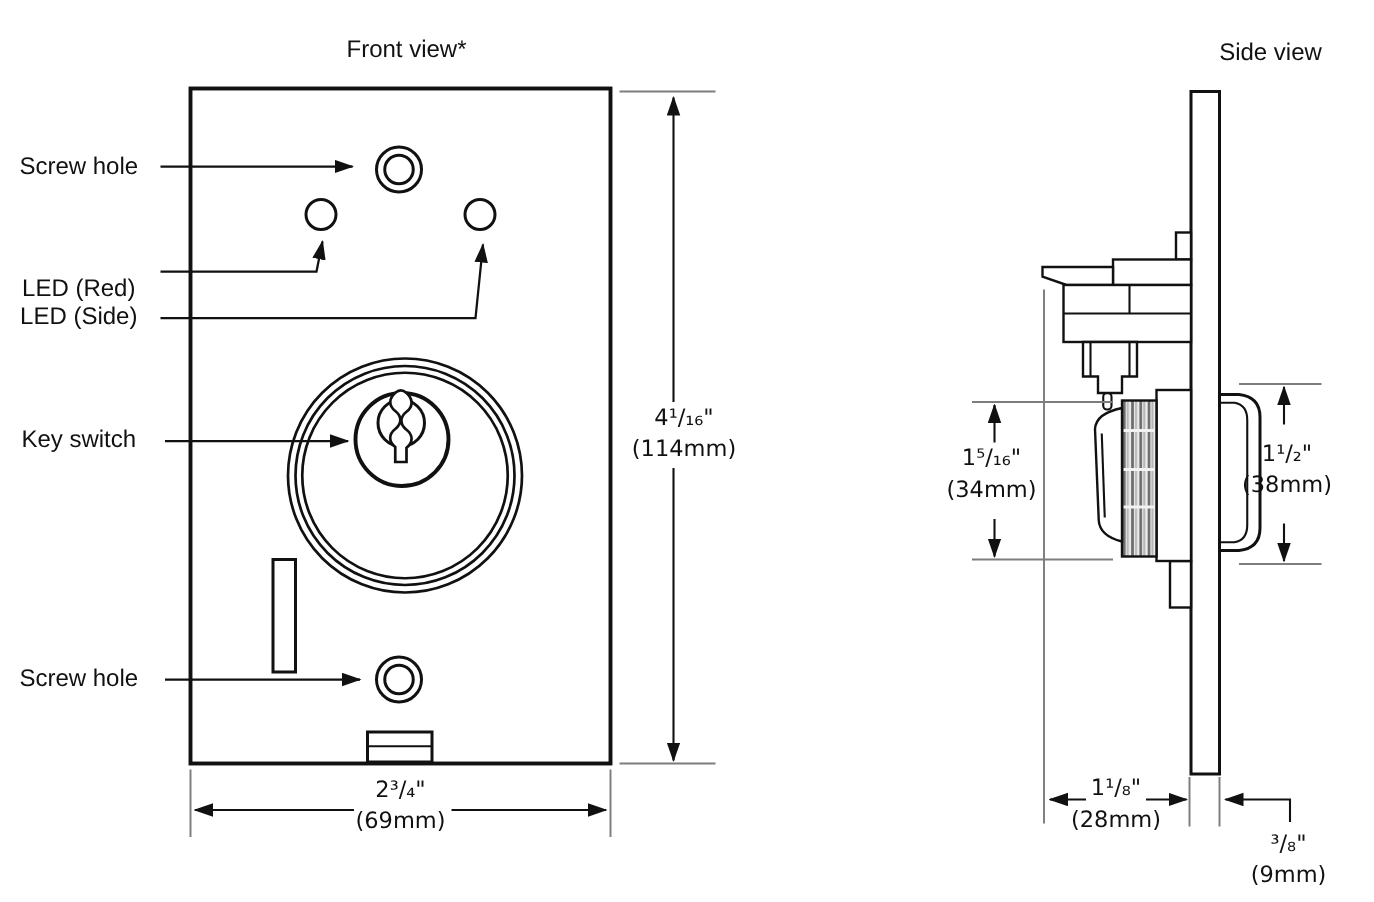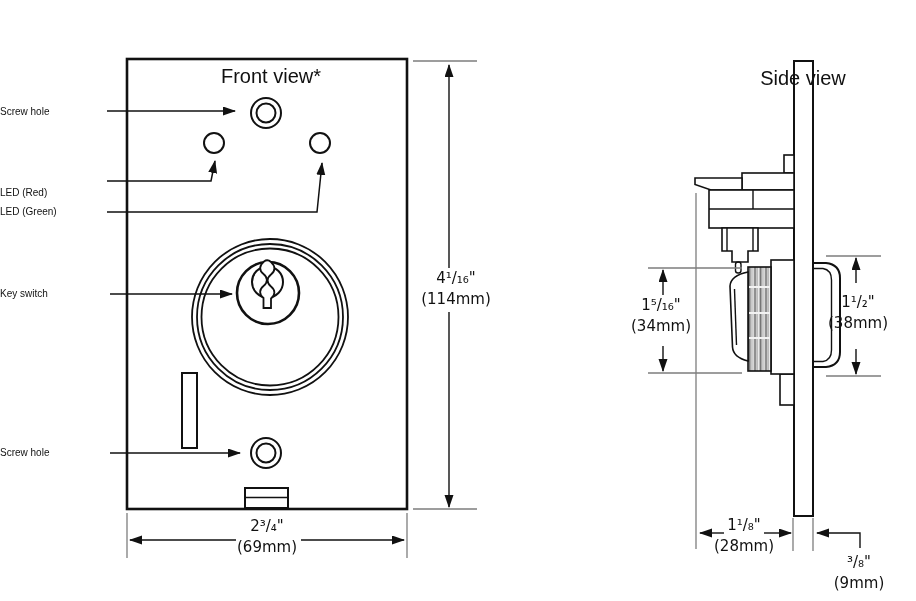--- a/index.html
+++ b/index.html
@@ -1,20 +1,20 @@
 <!DOCTYPE html>
 <html><head>
 <meta charset="utf-8">
 <style>
   html,body{margin:0;padding:0;background:#fff;}
   #canvas{position:relative;width:916px;height:601px;background:#fff;overflow:hidden;
           font-family:"Liberation Sans",sans-serif;color:#111;}
   #lineart{position:absolute;left:0;top:0;}
-  .title{position:absolute;transform:translateX(-50%);font-size:20px;white-space:nowrap;margin-top:40px;}
-  .lab{position:absolute;left:0;width:105px;text-align:left;font-size:10px;line-height:20px;white-space:nowrap;}
+  .title{position:absolute;transform:translateX(-50%);font-size:16px;white-space:nowrap;}
+  .lab{position:absolute;left:0;width:105px;text-align:center;font-size:16px;line-height:20px;white-space:nowrap;}
   .dim{position:absolute;transform:translateX(-50%);text-align:center;
        font-family:"DejaVu Sans",sans-serif;font-size:15px;line-height:21px;white-space:nowrap;}
   .dim span{display:block;}
   
   .thick{stroke:#111;stroke-width:2.6;fill:none;}
   .med{stroke:#111;stroke-width:2;fill:#fff;}
   .medn{stroke:#111;stroke-width:2;fill:none;}
   .thin{stroke:#111;stroke-width:1.6;fill:#fff;}
   .thinn{stroke:#111;stroke-width:1.4;fill:none;}
   .ring{stroke:#111;stroke-width:1.8;fill:none;}
@@ -154,25 +154,25 @@
         <path d="M764,533 H791" class="dimline" marker-end="url(#arr)"></path>
       </g>
 
       <g>
         <path d="M860,548 V533 H817" class="dimline" marker-end="url(#arr)"></path>
       </g>
     </g>
   </svg>
 
   <div class="title" style="left:271px;top:25px">Front view*</div>
-  <div class="title" style="left:803px;top:27px">Side view</div>
+  <div class="title" style="left:847px;top:27px">Side view</div>
 
   <div class="lab" style="top:102px">Screw hole</div>
   <div class="lab" style="top:183px">LED (Red)</div>
-  <div class="lab" style="top:202px">LED (Green)</div>
+  <div class="lab" style="top:202px">LED (Side)</div>
   <div class="lab" style="top:284px">Key switch</div>
   <div class="lab" style="top:443px">Screw hole</div>
 
   <div class="dim" style="left:456px;top:268px">
     <span>4¹/₁₆"</span>
     <span>(114mm)</span>
   </div>
 
   <div class="dim" style="left:267px;top:516px">
     <span>2³/₄"</span>

